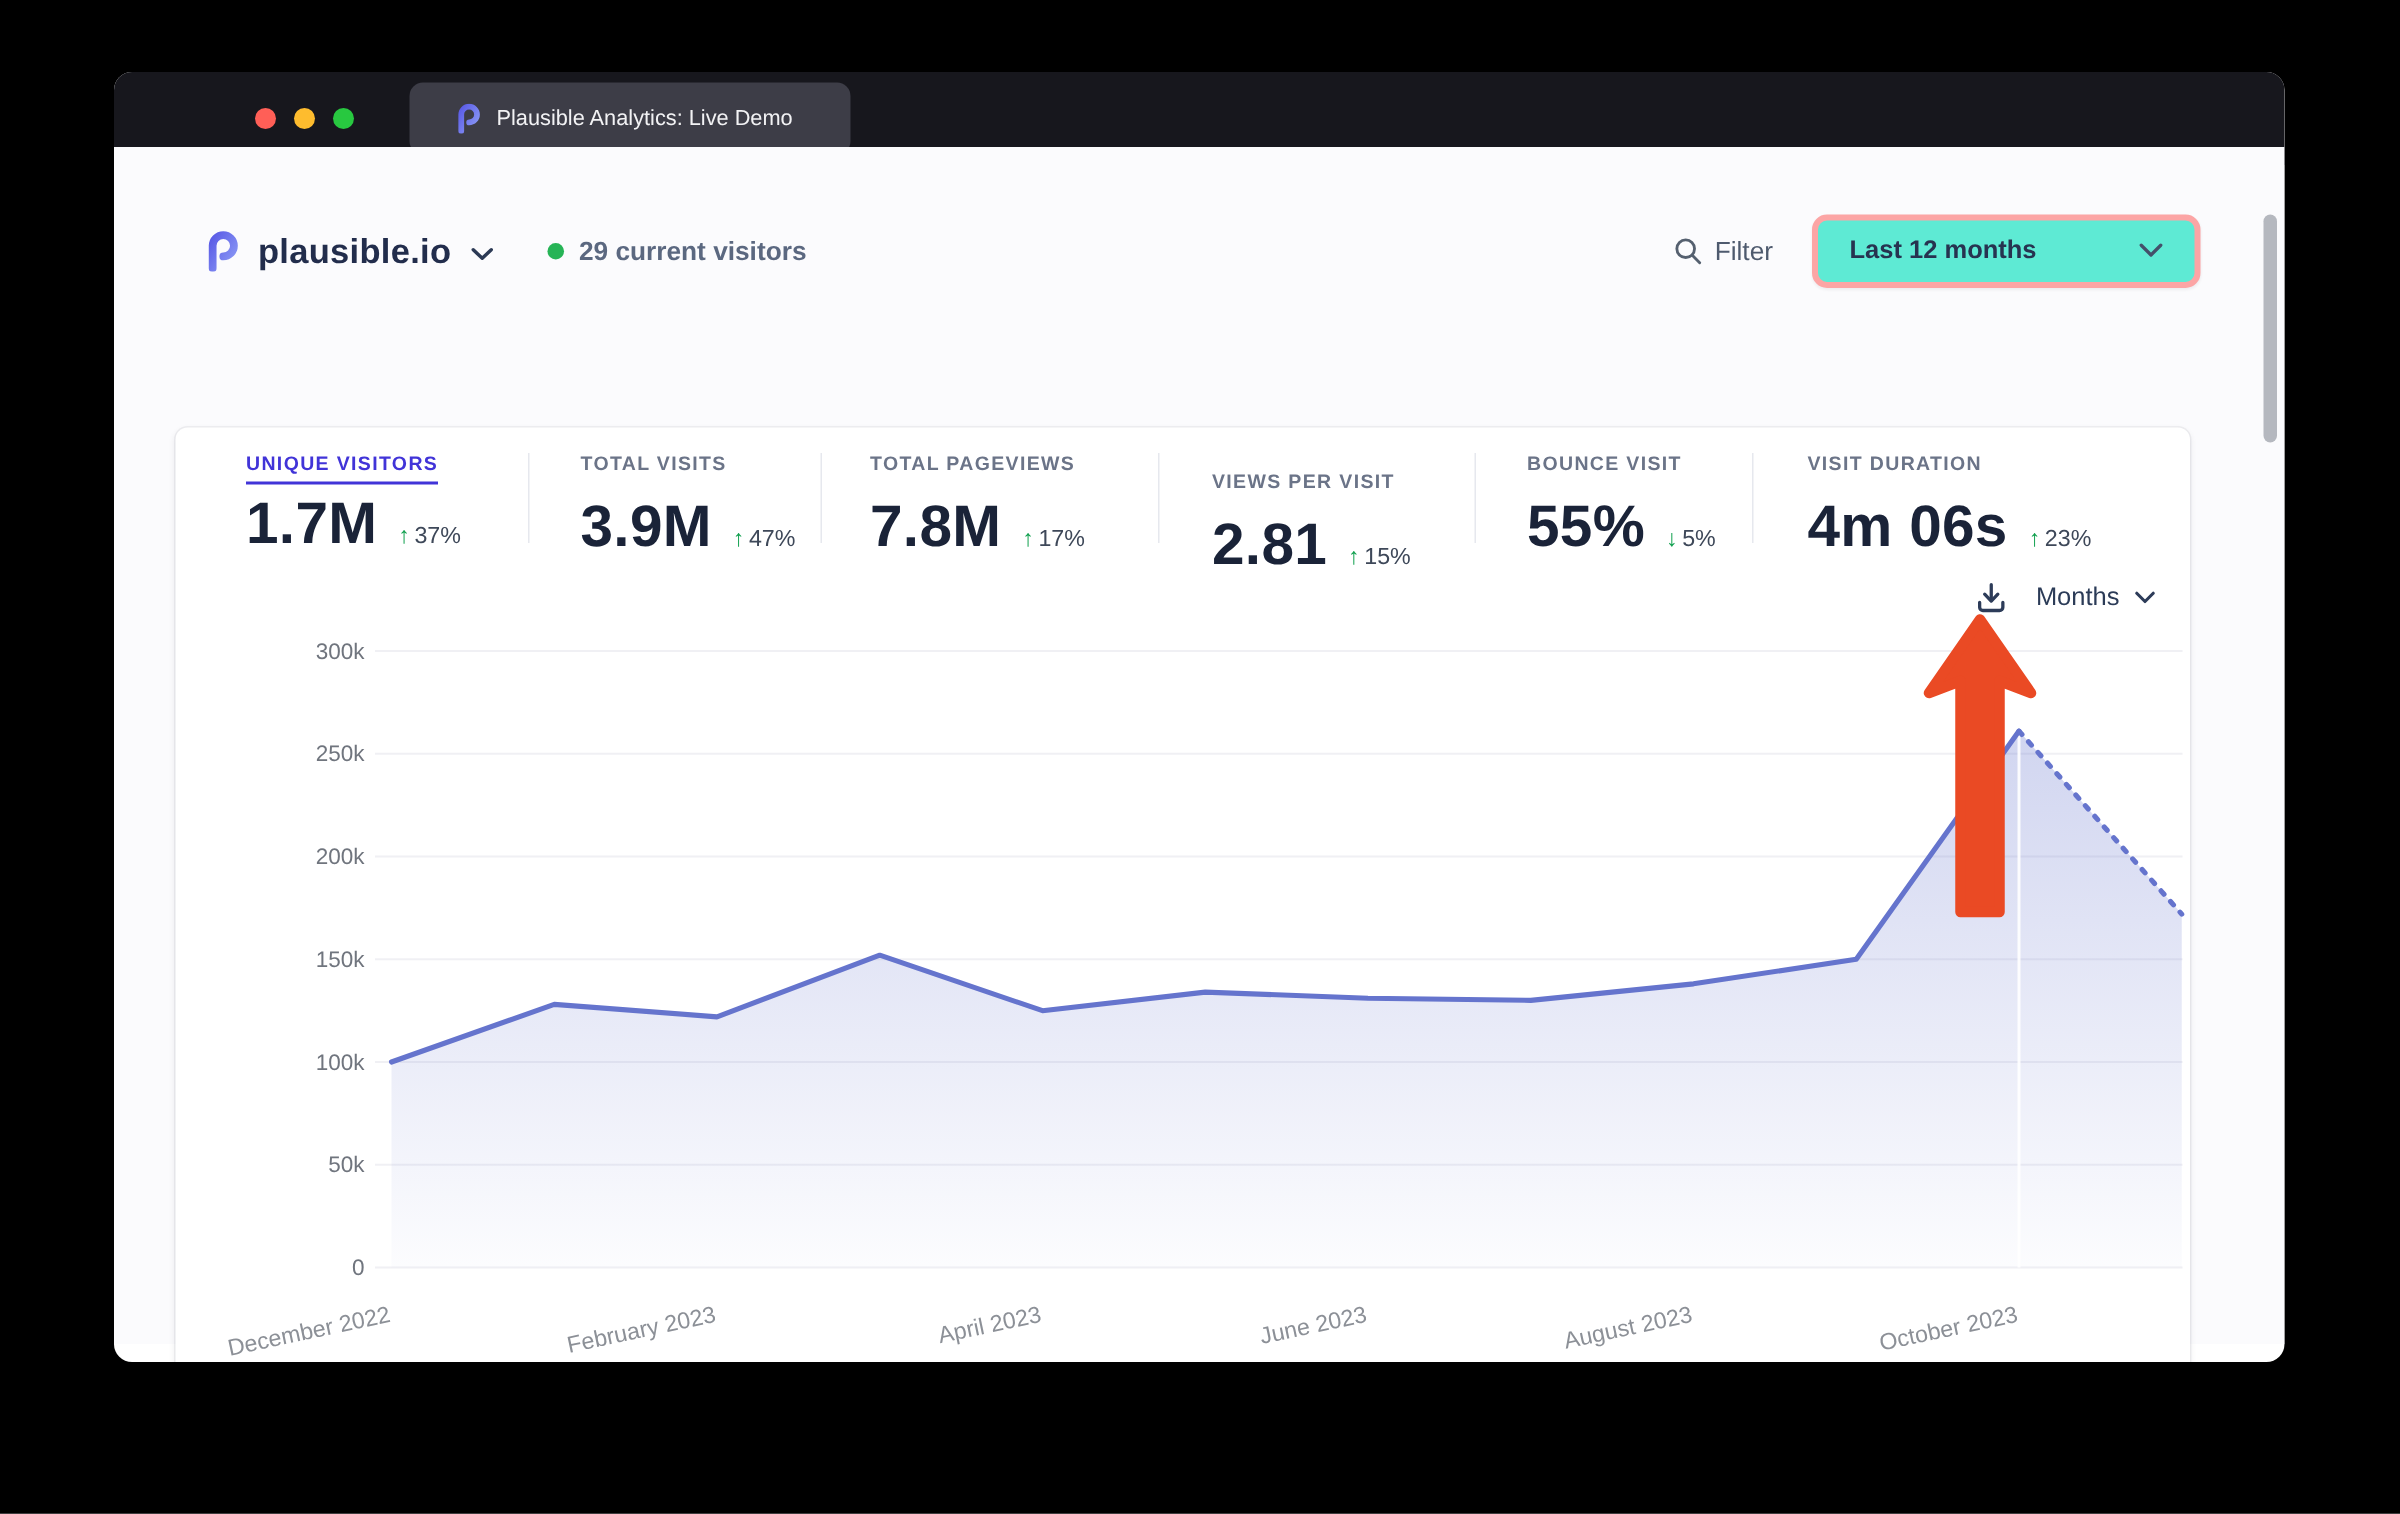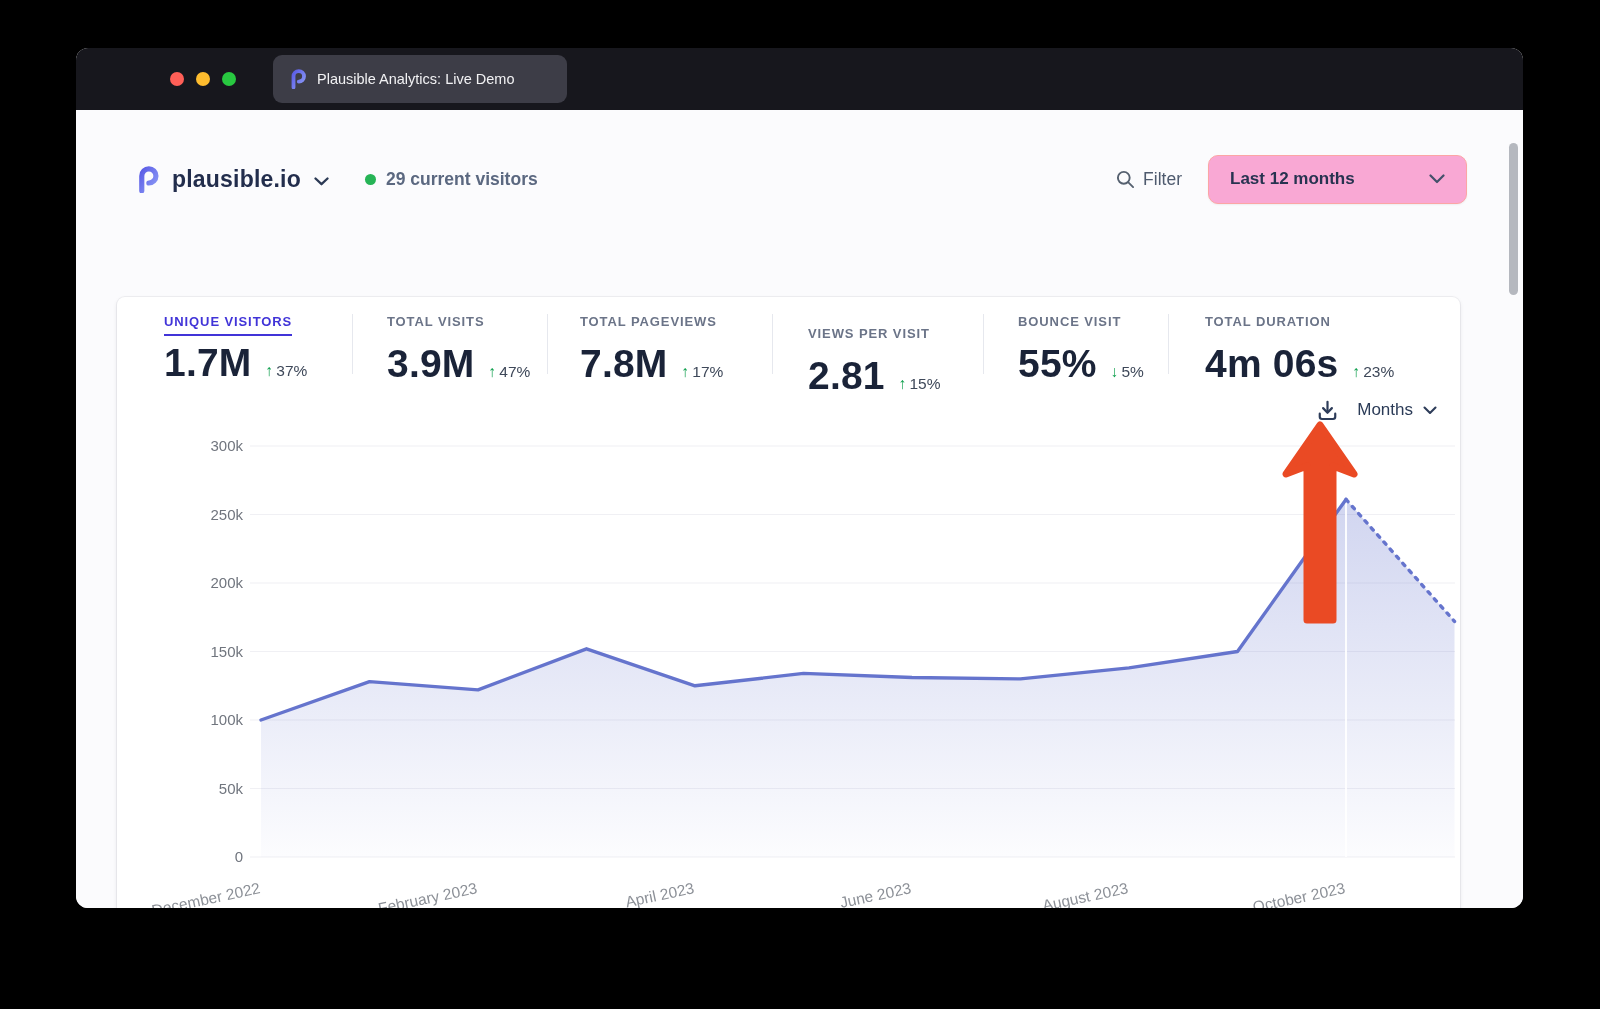--- a/index.html
+++ b/index.html
@@ -7,33 +7,33 @@
   .stage{position:relative;width:1600px;height:1009px;overflow:hidden;}
   .window{position:absolute;left:76px;top:48px;width:1447px;height:860px;
     background:#fff;border-radius:12px;overflow:hidden;box-shadow:0 20px 60px rgba(0,0,0,.6);}
   
   .chrome{position:absolute;left:0;top:0;width:100%;height:62px;background:#17171d;}
   .light{position:absolute;top:24px;width:14px;height:14px;border-radius:50%;}
   .light.red{left:94px;background:#ff5f57;}
   .light.yellow{left:120px;background:#febc2e;}
   .light.green{left:146px;background:#28c840;}
   .tab{position:absolute;left:197px;top:7px;width:294px;height:48px;border-radius:9px;
-    background:#3d3d47;display:flex;align-items:center;padding:0 14px;box-sizing:border-box;gap:10px;}
+    background:#3d3d47;display:flex;align-items:center;padding:0 28px;box-sizing:border-box;gap:10px;}
   .tab-title{color:#f2f2f4;font-size:14.5px;white-space:nowrap;}
   
-  .content{position:absolute;left:0;top:62px;width:100%;height:798px;background:#fbfbfd;}
+  .content{position:absolute;left:0;top:50px;width:100%;height:798px;background:#fbfbfd;}
   .site-header{position:absolute;left:57px;right:56px;top:44px;height:50px;display:flex;align-items:center;}
   .brand-name{font-size:23px;font-weight:bold;color:#222d4c;margin-left:12px;letter-spacing:.2px;}
   .hdr-chevron{margin-left:13px;margin-top:4px;}
   .live-dot{width:11px;height:11px;border-radius:50%;background:#26b456;margin-left:36px;}
   .visitors{font-size:17.5px;font-weight:bold;color:#5b6880;margin-left:10px;}
   .spacer{flex:1;}
   .filter{display:flex;align-items:center;gap:8px;cursor:pointer;}
   .filter-label{font-size:17.5px;color:#4e5a6e;}
-  .period-btn{margin-left:26px;width:259px;height:49px;background:#f9a8d4;border:1px solid #fca5a5;
+  .period-btn{margin-left:26px;width:259px;height:49px;background:#5eead4;border:4px solid #fca5a5;
     border-radius:10px;box-shadow:0 1px 2px rgba(16,24,40,.06);display:flex;align-items:center;
     padding:0 21px;box-sizing:border-box;cursor:pointer;}
   .period-label{font-size:17px;font-weight:600;color:#273350;}
   .period-btn svg{margin-left:auto;}
   
   .card{position:absolute;left:41px;top:187px;width:1343px;height:650px;background:#fff;
     border-radius:8px;box-shadow:0 0 0 1px rgba(15,23,42,.05),0 2px 5px rgba(15,23,42,.09);}
   .stat{position:absolute;top:15px;cursor:pointer;}
   .stat-label{font-size:13px;font-weight:bold;letter-spacing:.9px;color:#6b7488;white-space:nowrap;display:inline-block;}
   .stat.active .stat-label{color:#4134d8;border-bottom:2.5px solid #4134d8;padding-bottom:5px;}
@@ -138,21 +138,21 @@
            <span class="arr">↑</span><span class="pct">15%</span>
          </span>
        </div></div>
             <div class="stat" style="left: 901px;"><span class="stat-label">BOUNCE VISIT</span>
        <div class="stat-valrow">
          <span class="stat-value">55%</span>
          <span class="stat-delta">
            <span class="arr">↓</span><span class="pct">5%</span>
          </span>
        </div></div>
-            <div class="stat" style="left: 1088px;"><span class="stat-label">TOTAL DURATION</span>
+            <div class="stat" style="left: 1088px;"><span class="stat-label">VISIT DURATION</span>
        <div class="stat-valrow">
          <span class="stat-value">4m 06s</span>
          <span class="stat-delta">
            <span class="arr">↑</span><span class="pct">23%</span>
          </span>
        </div></div>
           </div>
         <div class="vdiv" style="left:235px"></div>
         <div class="vdiv" style="left:430px"></div>
         <div class="vdiv" style="left:655px"></div>

